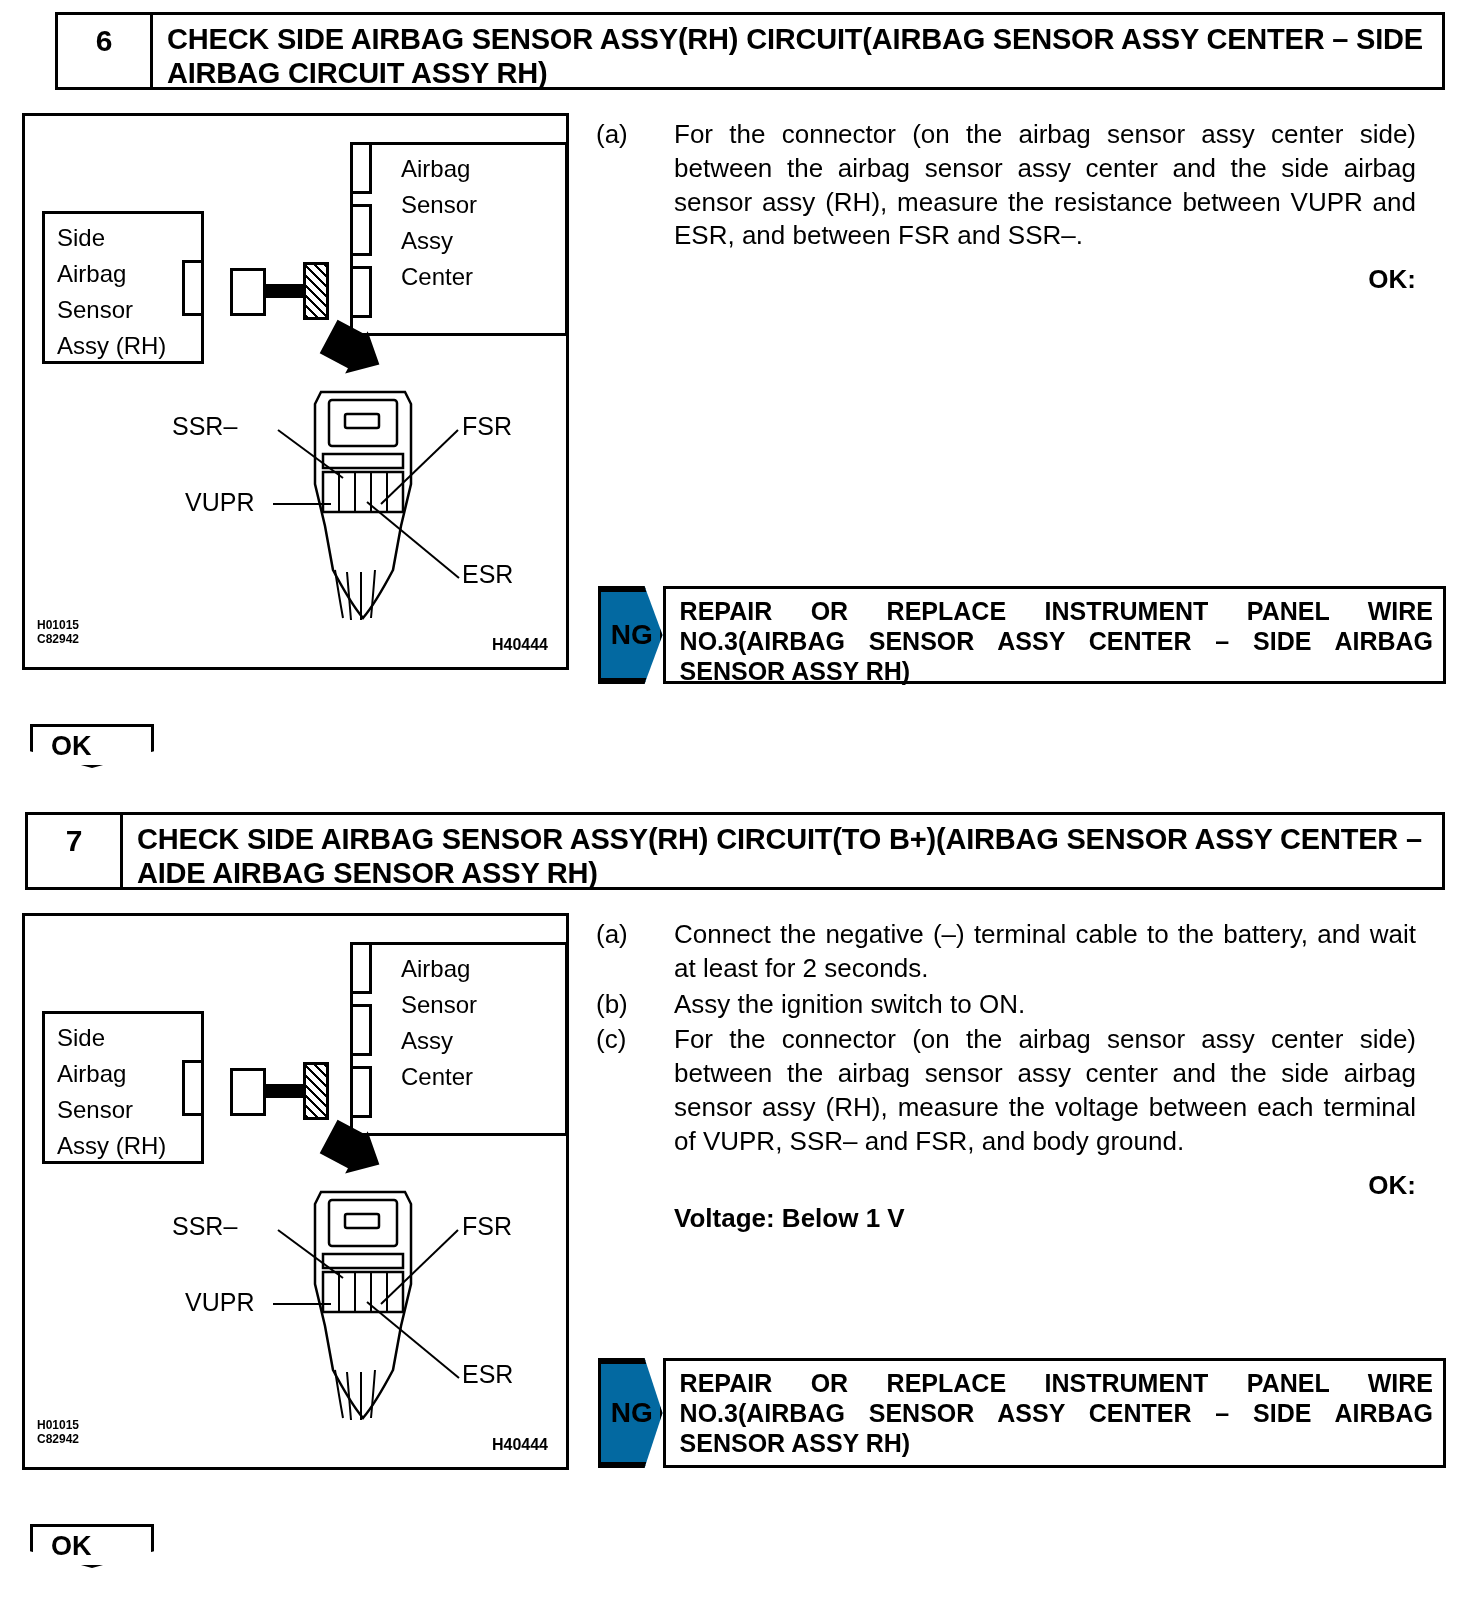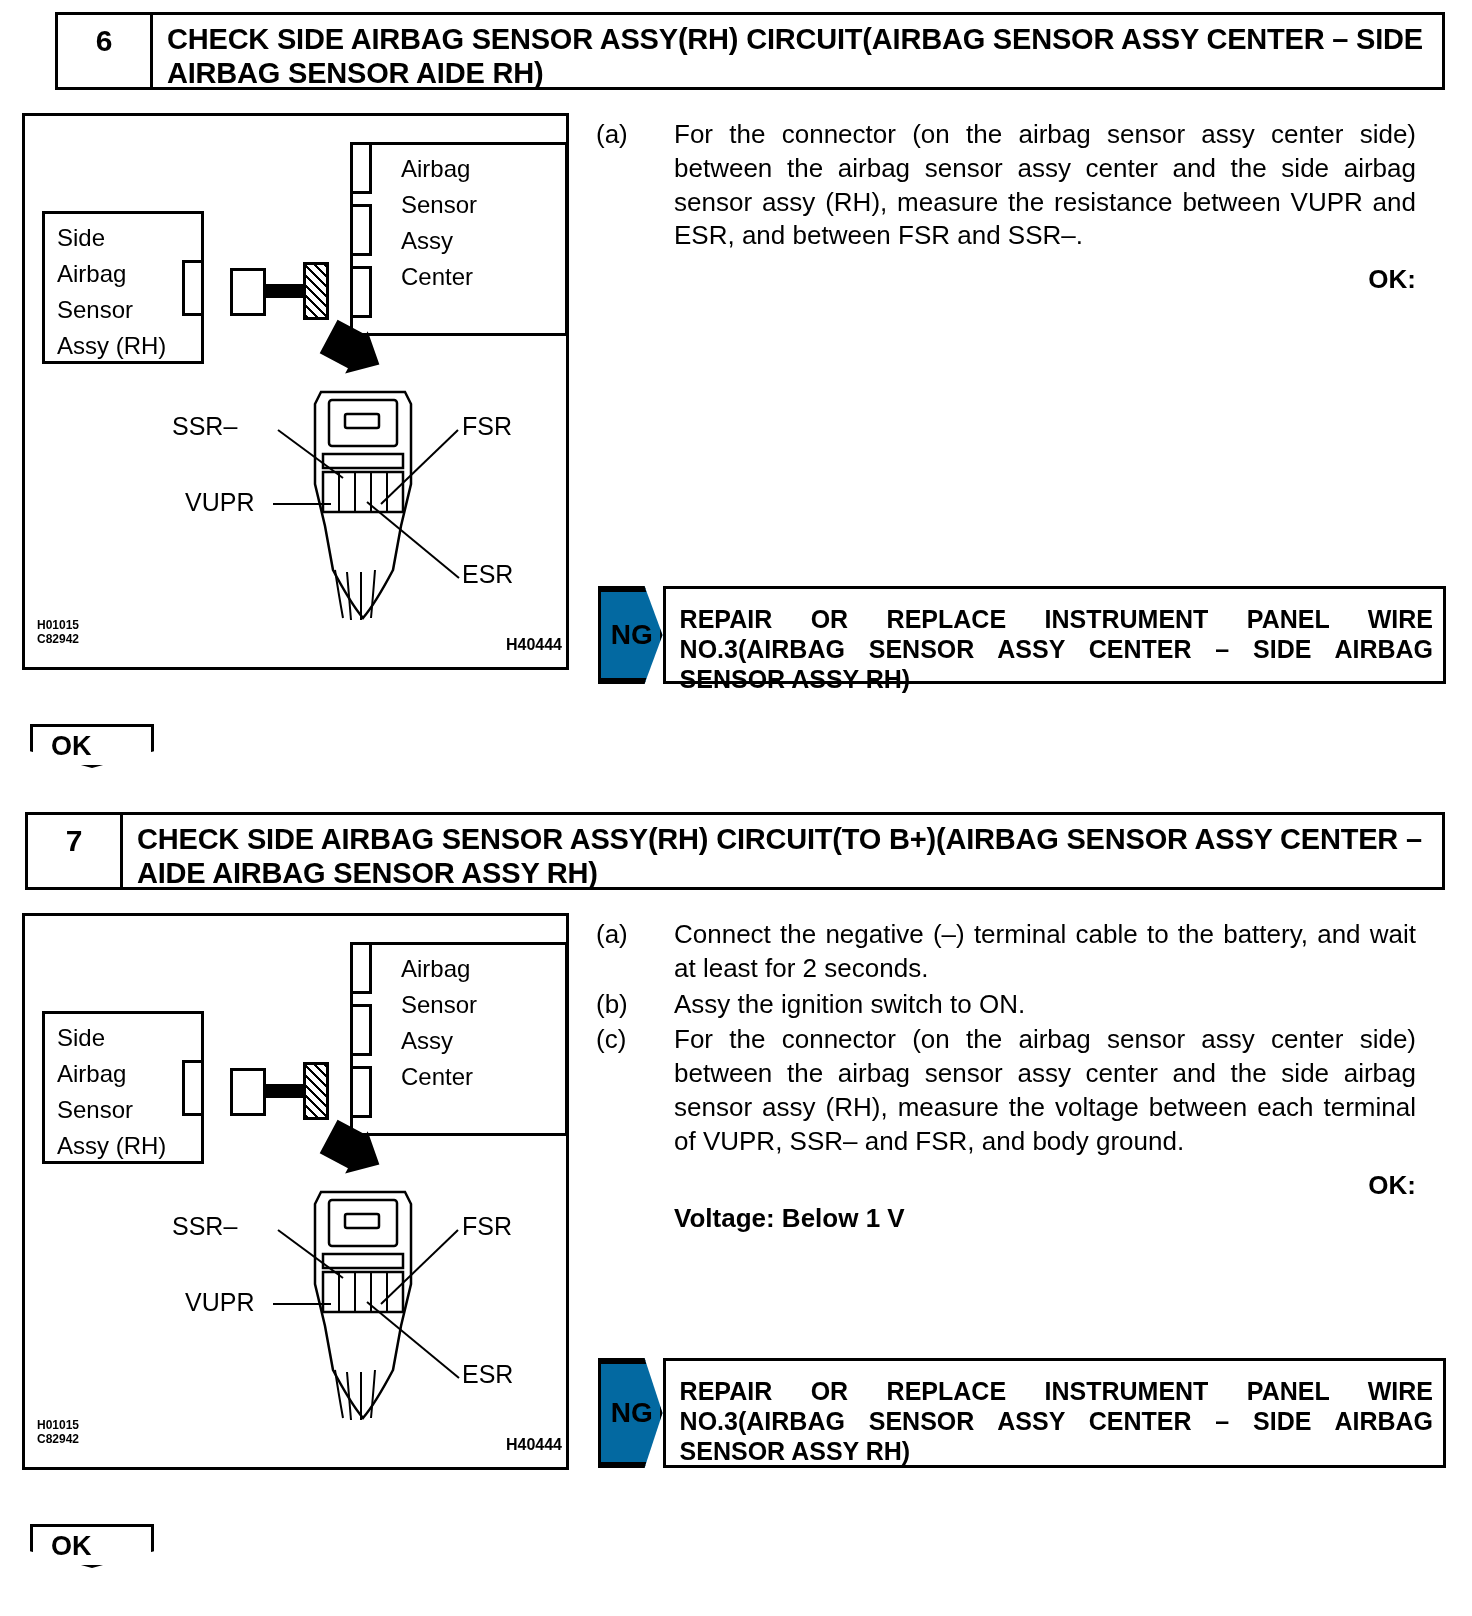--- a/index.html
+++ b/index.html
@@ -60,21 +60,21 @@
   .fig-code-left {
     position: absolute;
     left: 12px;
     font-size: 12px;
     font-weight: bold;
     line-height: 1.15;
     white-space: pre;
   }
   .fig-code-right {
     position: absolute;
-    right: 4px;
+    right: 18px;
     font-size: 16px;
     font-weight: bold;
   }
 
   
   .lbl-box {
     position: absolute;
     border: 3px solid #000;
     box-sizing: border-box;
     font-size: 24px;
@@ -164,21 +164,21 @@
     position: absolute;
     right: 0; top: 0; bottom: 0; left: 0;
     border: 3px solid #000;
     clip-path: polygon(0 0, 72% 0, 100% 50%, 72% 100%, 0 100%, 0 calc(100% - 3px), calc(72% - 1px) calc(100% - 3px), calc(100% - 4px) 50%, calc(72% - 1px) 3px, 0 3px);
     pointer-events: none;
   }
   .ng-box {
     flex: 1 1 auto;
     border: 3px solid #000;
     box-sizing: border-box;
-    padding: 16px 10px 8px 14px;
+    padding: 8px 10px 8px 14px;
     font-size: 25px;
     font-weight: bold;
     line-height: 1.19;
     background: #fff;
     text-align: justify;
   }
   .ng-box div {
     text-align: justify;
     text-justify: inter-word;
   }
@@ -204,21 +204,21 @@
     overflow: visible;
   }
 </style>
 </head>
 <body>
 
 <div class="page">
 
   <div class="step-header" style="left:55px; top:12px; width:1390px; height:78px;">
     <div class="step-num">6</div>
-    <div class="step-title">CHECK SIDE AIRBAG SENSOR ASSY(RH) CIRCUIT(AIRBAG SENSOR ASSY CENTER – SIDE AIRBAG SENSOR AIDE RH)</div>
+    <div class="step-title">CHECK SIDE AIRBAG SENSOR ASSY(RH) CIRCUIT(AIRBAG SENSOR ASSY CENTER – SIDE AIRBAG CIRCUIT ASSY RH)</div>
   </div>
 
   <div class="fig-box" style="left:22px; top:113px; width:547px; height:557px;">
 
     <div class="lbl-box" style="left:17px; top:95px; width:162px; height:153px;">Side<br>Airbag<br>Sensor<br>Assy (RH)</div>
 
     <div class="lbl-box right" style="left:325px; top:26px; width:218px; height:194px;">Airbag<br>Sensor<br>Assy<br>Center</div>
 
     <div class="conn-tab" style="left:157px; top:144px; width:22px; height:56px;"></div>
 

